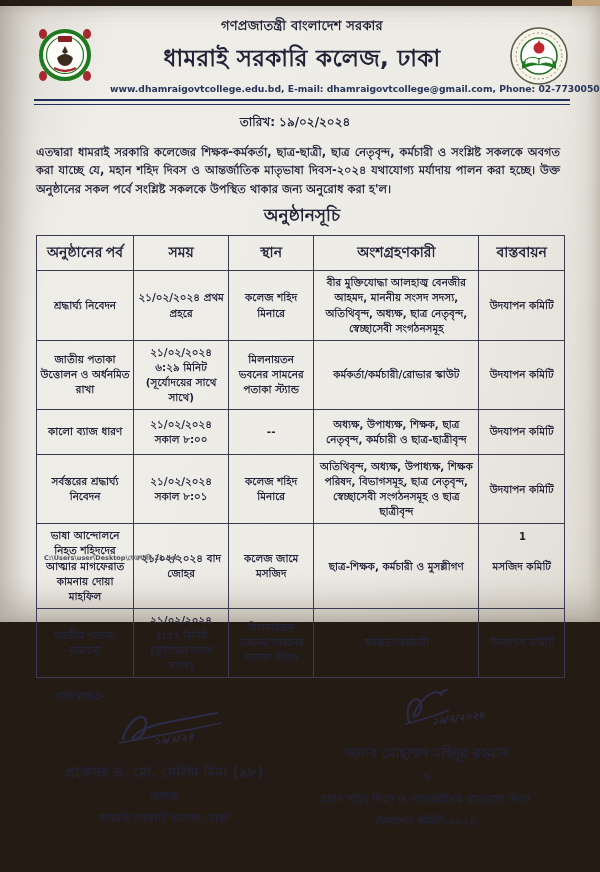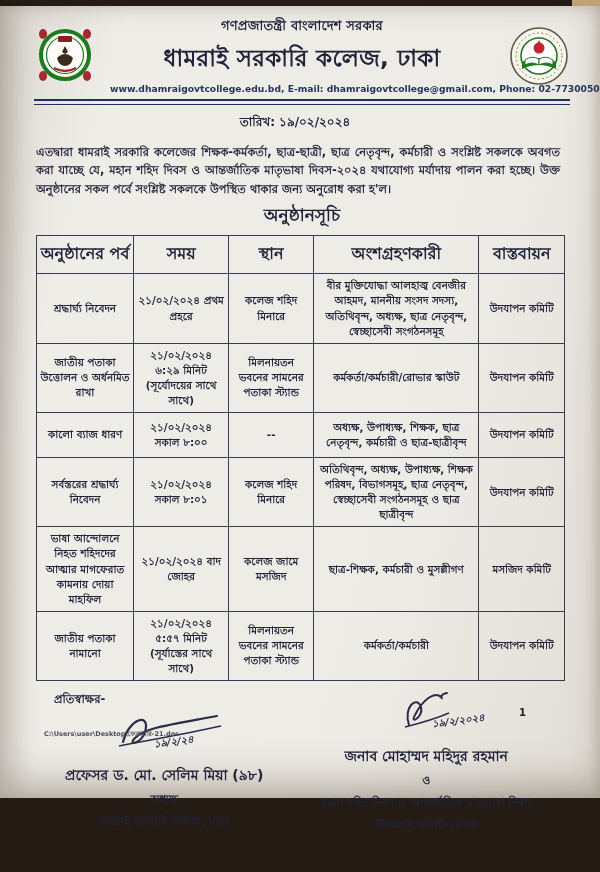--- a/index.html
+++ b/index.html
@@ -4,21 +4,21 @@
 <style>
   html,body{margin:0;padding:0;}
   body{
     width:600px;height:872px;overflow:hidden;
     background:#8f887c;
     font-family:"DejaVu Sans","Liberation Sans",sans-serif;
   }
   .scan{position:relative;width:600px;height:872px;background:#241c14;}
   .corner-tan{position:absolute;top:0;right:0;width:28px;height:9px;background:#c2a176;}
   .paper{
-    position:absolute;top:6px;left:0;width:600px;height:792px;
+    position:absolute;top:6px;left:0;width:600px;height:616px;
     background:linear-gradient(105deg,#dcd9d2,#efede8 16%,#edebe5 68%,#e0ddd5);
     box-shadow:inset 0 -20px 34px rgba(88,76,56,.28), inset 16px 0 26px rgba(88,76,56,.18), inset -4px 0 10px rgba(88,76,56,.12);
     color:#222338;
     box-sizing:border-box;
     padding:6px 30px 0 34px;
   }
   
   .header{display:flex;align-items:center;justify-content:center;gap:14px;margin-top:4px;}
   .logo{width:62px;height:62px;flex:0 0 auto;}
   .head-text{text-align:center;min-width:330px;}
@@ -32,21 +32,21 @@
     margin:10px 10px 0 2px;font-size:11.4px;font-weight:600;line-height:1.62;
     text-align:justify;color:#26263c;
   }
   .schedule-title{margin:4px 0 5px 0;text-align:center;font-size:17px;font-weight:bold;}
   
   table.schedule{border-collapse:collapse;width:529px;margin-left:2px;table-layout:fixed;}
   table.schedule th,table.schedule td{
     border:1.5px solid #3a3a50;vertical-align:middle;text-align:center;
     padding:4px 3px;font-weight:600;color:#23243a;
   }
-  table.schedule th{font-size:16px;font-weight:bold;padding:5px 2px;}
+  table.schedule th{font-size:14px;font-weight:bold;padding:5px 2px;font-family:Liberation Serif, serif;}
   table.schedule td{font-size:10.4px;line-height:1.45;}
   col.c1{width:18.4%}col.c2{width:18%}col.c3{width:16.1%}col.c4{width:31.3%}col.c5{width:16.2%}
   tr.r1 td{height:58px}tr.r2 td{height:56px}tr.r3 td{height:36px}tr.r4 td{height:54px}tr.r5 td{height:70px}tr.r6 td{height:56px}
   
   .sign-row{display:flex;justify-content:space-between;margin-top:10px;}
   .sign-block{text-align:center;}
   .sign-block.left{width:240px;margin-left:12px;}
   .sign-block.right{width:292px;margin-right:0;}
   .countersign-label{text-align:left;font-size:11.5px;font-weight:600;margin-left:8px;}
   .sig-art{position:relative;height:42px;}

